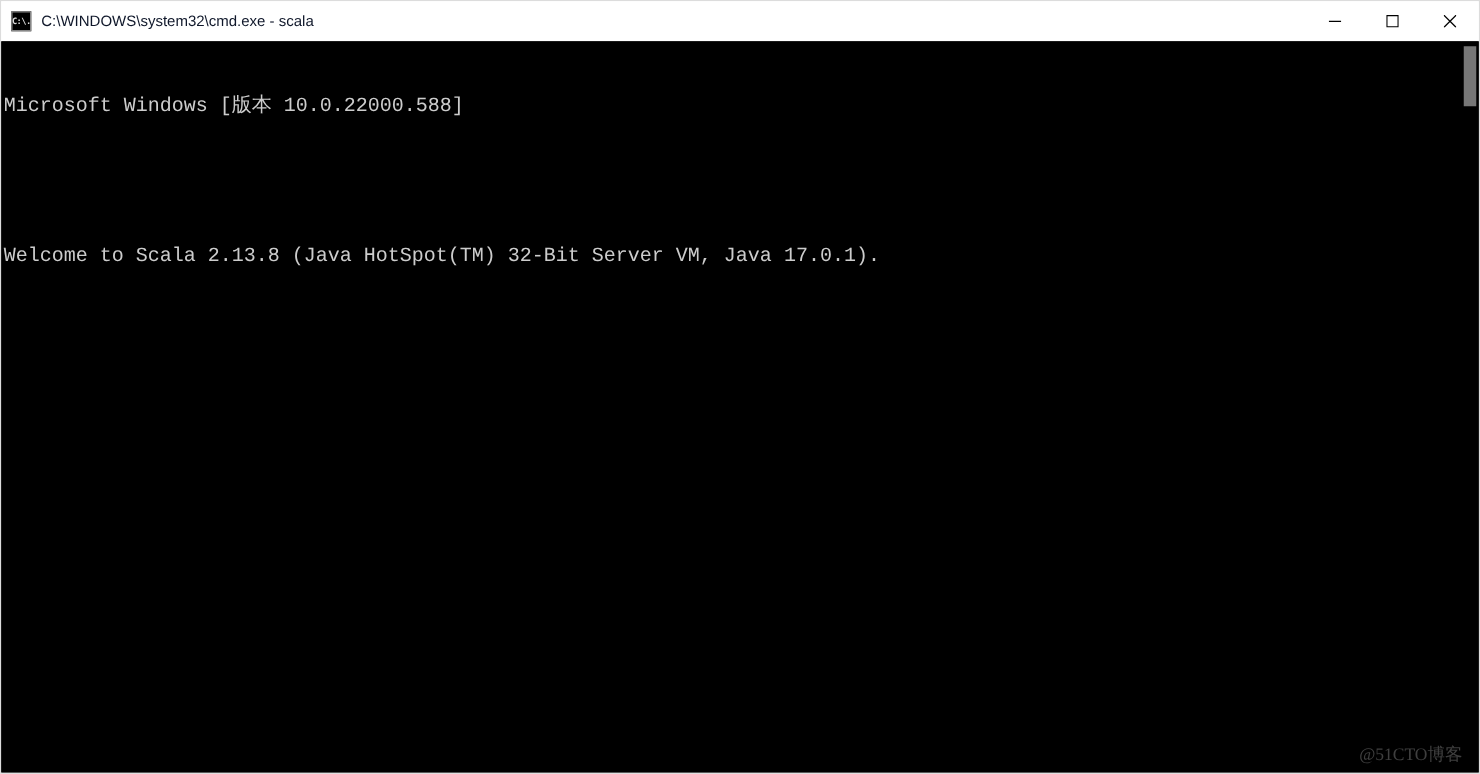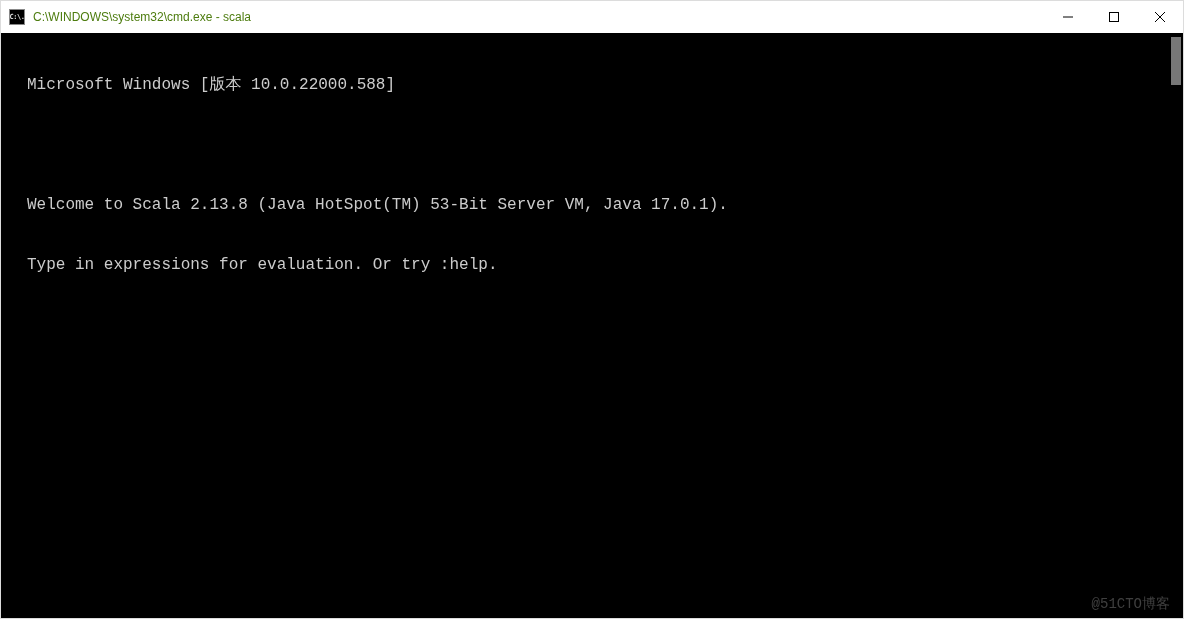--- a/index.html
+++ b/index.html
@@ -47,21 +47,21 @@
       font-weight: bold;
       display: flex;
       align-items: center;
       justify-content: center;
       border: 1px solid #888;
       font-family: Consolas, monospace;
       letter-spacing: -0.5px;
     }
     .title-text {
       font-size: 12px;
-      color: #4d7c0f;
+      color: #0f172a;
       font-family: "Segoe UI", Tahoma, sans-serif;
     }
     .titlebar-controls {
       display: flex;
       height: 100%;
     }
     .win-btn {
       width: 46px;
       height: 32px;
       display: flex;
@@ -89,21 +89,20 @@
       color: #cccccc;
       font-family: "NSimSun", "SimSun", Consolas, "Courier New", monospace;
       font-size: 16px;
       line-height: 20px;
       padding: 2px 0 0 2px;
       white-space: pre;
       overflow: hidden;
     }
     .terminal-line {
       min-height: 20px;
-      margin-left: 24px;
     }
     .scrollbar-track {
       width: 14px;
       background: #000000;
       position: relative;
       flex-shrink: 0;
     }
     .scrollbar-thumb {
       position: absolute;
       top: 4px;
@@ -120,21 +119,21 @@
       background: #cccccc;
       vertical-align: text-bottom;
       margin-bottom: 1px;
     }
     .watermark {
       position: absolute;
       bottom: 6px;
       right: 14px;
       color: rgba(180,180,180,0.35);
       font-size: 14px;
-      font-family: Liberation Mono, monospace;
+      font-family: Liberation Serif, serif;
       pointer-events: none;
     }
   </style>
 </head>
 <body>
 
 <div class="window">
   <div class="titlebar">
     <div class="titlebar-left">
       <div class="app-icon">C:\.</div>
@@ -157,22 +156,21 @@
           <line x1="10" y1="0" x2="0" y2="10" stroke="currentColor" stroke-width="1"></line>
         </svg>
       </button>
     </div>
   </div>
 
   <div class="terminal-container">
     <div class="terminal">
       <div class="terminal-line">Microsoft Windows [版本 10.0.22000.588]</div>
       <div class="terminal-line"></div>
-      <div class="terminal-line">Welcome to Scala 2.13.8 (Java HotSpot(TM) 53-Bit Server VM, Java 17.0.1).</div>
-      <div class="terminal-line">Type in expressions for evaluation. Or try :help.</div>
+      <div class="terminal-line">Welcome to Scala 2.13.8 (Java HotSpot(TM) 32-Bit Server VM, Java 17.0.1).</div>
       <div class="terminal-line"></div>
     </div>
     <div class="scrollbar-track">
       <div class="scrollbar-thumb"></div>
     </div>
   </div>
 </div>
 
 <div class="watermark">@51CTO博客</div>
 

